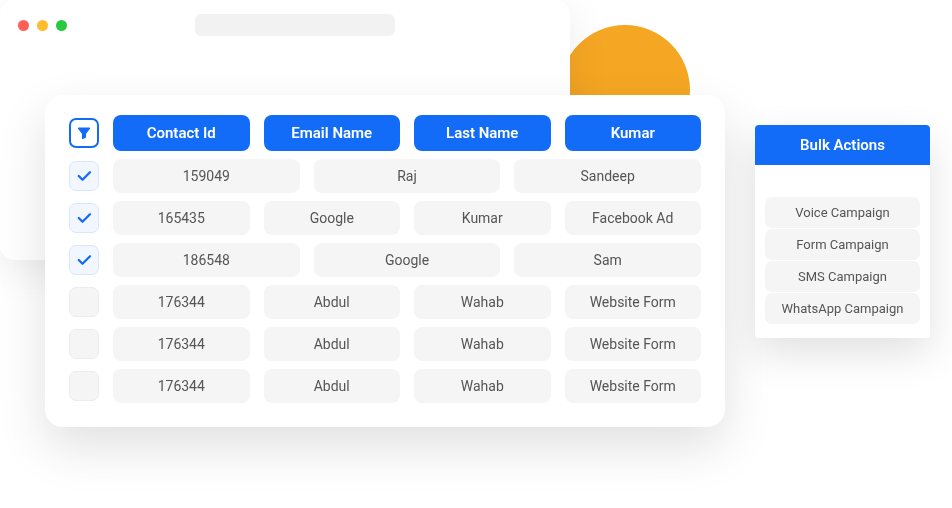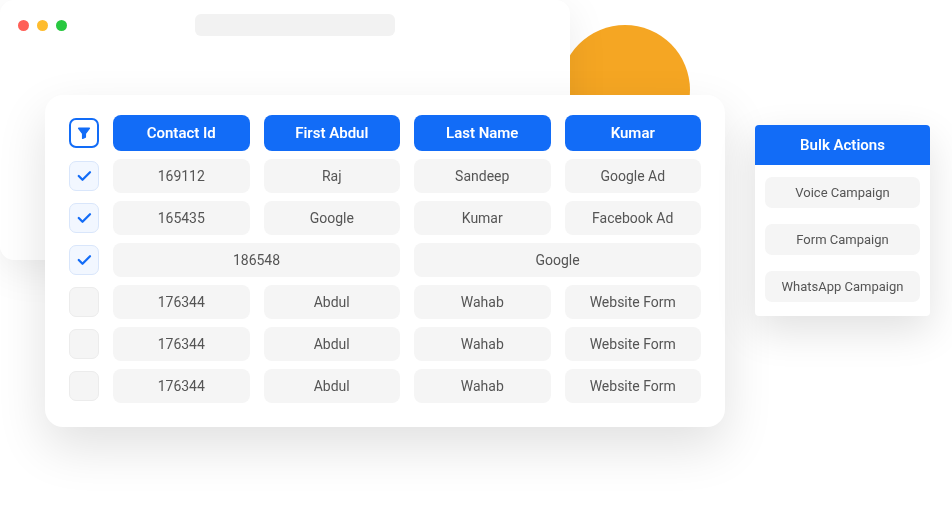--- a/index.html
+++ b/index.html
@@ -119,22 +119,23 @@
   .bulk-hdr {
     background: #126cf7;
     color: #fff;
     text-align: center;
     font-weight: 600;
     font-size: 15px;
     padding: 11px 0;
   }
   .bulk-list {
     display: flex; flex-direction: column;
-    gap: 16px;
+    gap: 1px;
     padding: 12px 10px 2px 10px;
+    margin-top: 20px;
   }
   .bulk-item {
     background: #f5f5f5;
     color: #555;
     font-size: 13px;
     text-align: center;
     padding: 8px 0;
     border-radius: 7px;
     cursor: pointer;
   }
@@ -157,37 +158,36 @@
   <div class="table">
     <div class="row">
       <div class="cell-check">
         <div class="filter-box">
           <svg width="16" height="16" viewBox="0 0 24 24" fill="none">
             <path d="M4 5h16l-6 8v5l-4 2v-7L4 5z" stroke="#126cf7" stroke-width="2.2" stroke-linejoin="round" fill="#126cf7"></path>
           </svg>
         </div>
       </div>
       <div class="hdr">Contact Id</div>
-      <div class="hdr">First Abdul</div>
+      <div class="hdr">Email Name</div>
       <div class="hdr">Last Name</div>
       <div class="hdr">Kumar</div>
     </div>
 
     <div class="row">
       <div class="cell-check">
         <div class="checkbox">
           <svg width="18" height="18" viewBox="0 0 24 24">
               <path d="M5 12l5 5L20 7" stroke="#126cf7" stroke-width="3" fill="none" stroke-linecap="round" stroke-linejoin="round"></path>
             </svg>
         </div>
       </div>
-      <div class="cell">169112</div>
+      <div class="cell">159049</div>
       <div class="cell">Raj</div>
       <div class="cell">Sandeep</div>
-      <div class="cell">Google Ad</div>
     </div>
 
     <div class="row">
       <div class="cell-check">
         <div class="checkbox">
           <svg width="18" height="18" viewBox="0 0 24 24">
               <path d="M5 12l5 5L20 7" stroke="#126cf7" stroke-width="3" fill="none" stroke-linecap="round" stroke-linejoin="round"></path>
             </svg>
         </div>
       </div>
@@ -200,20 +200,21 @@
     <div class="row">
       <div class="cell-check">
         <div class="checkbox">
           <svg width="18" height="18" viewBox="0 0 24 24">
               <path d="M5 12l5 5L20 7" stroke="#126cf7" stroke-width="3" fill="none" stroke-linecap="round" stroke-linejoin="round"></path>
             </svg>
         </div>
       </div>
       <div class="cell">186548</div>
       <div class="cell">Google</div>
+      <div class="cell">Sam</div>
     </div>
 
     <div class="row">
       <div class="cell-check">
         <div class="checkbox unchecked"></div>
       </div>
       <div class="cell">176344</div>
       <div class="cell">Abdul</div>
       <div class="cell">Wahab</div>
       <div class="cell">Website Form</div>
@@ -240,15 +241,16 @@
     </div>
 
   </div>
 </div>
 
 <div class="bulk-card">
   <div class="bulk-hdr">Bulk Actions</div>
   <div class="bulk-list">
     <div class="bulk-item">Voice Campaign</div>
     <div class="bulk-item">Form Campaign</div>
+    <div class="bulk-item">SMS Campaign</div>
     <div class="bulk-item">WhatsApp Campaign</div>
   </div>
 </div>
 
 </body></html>

